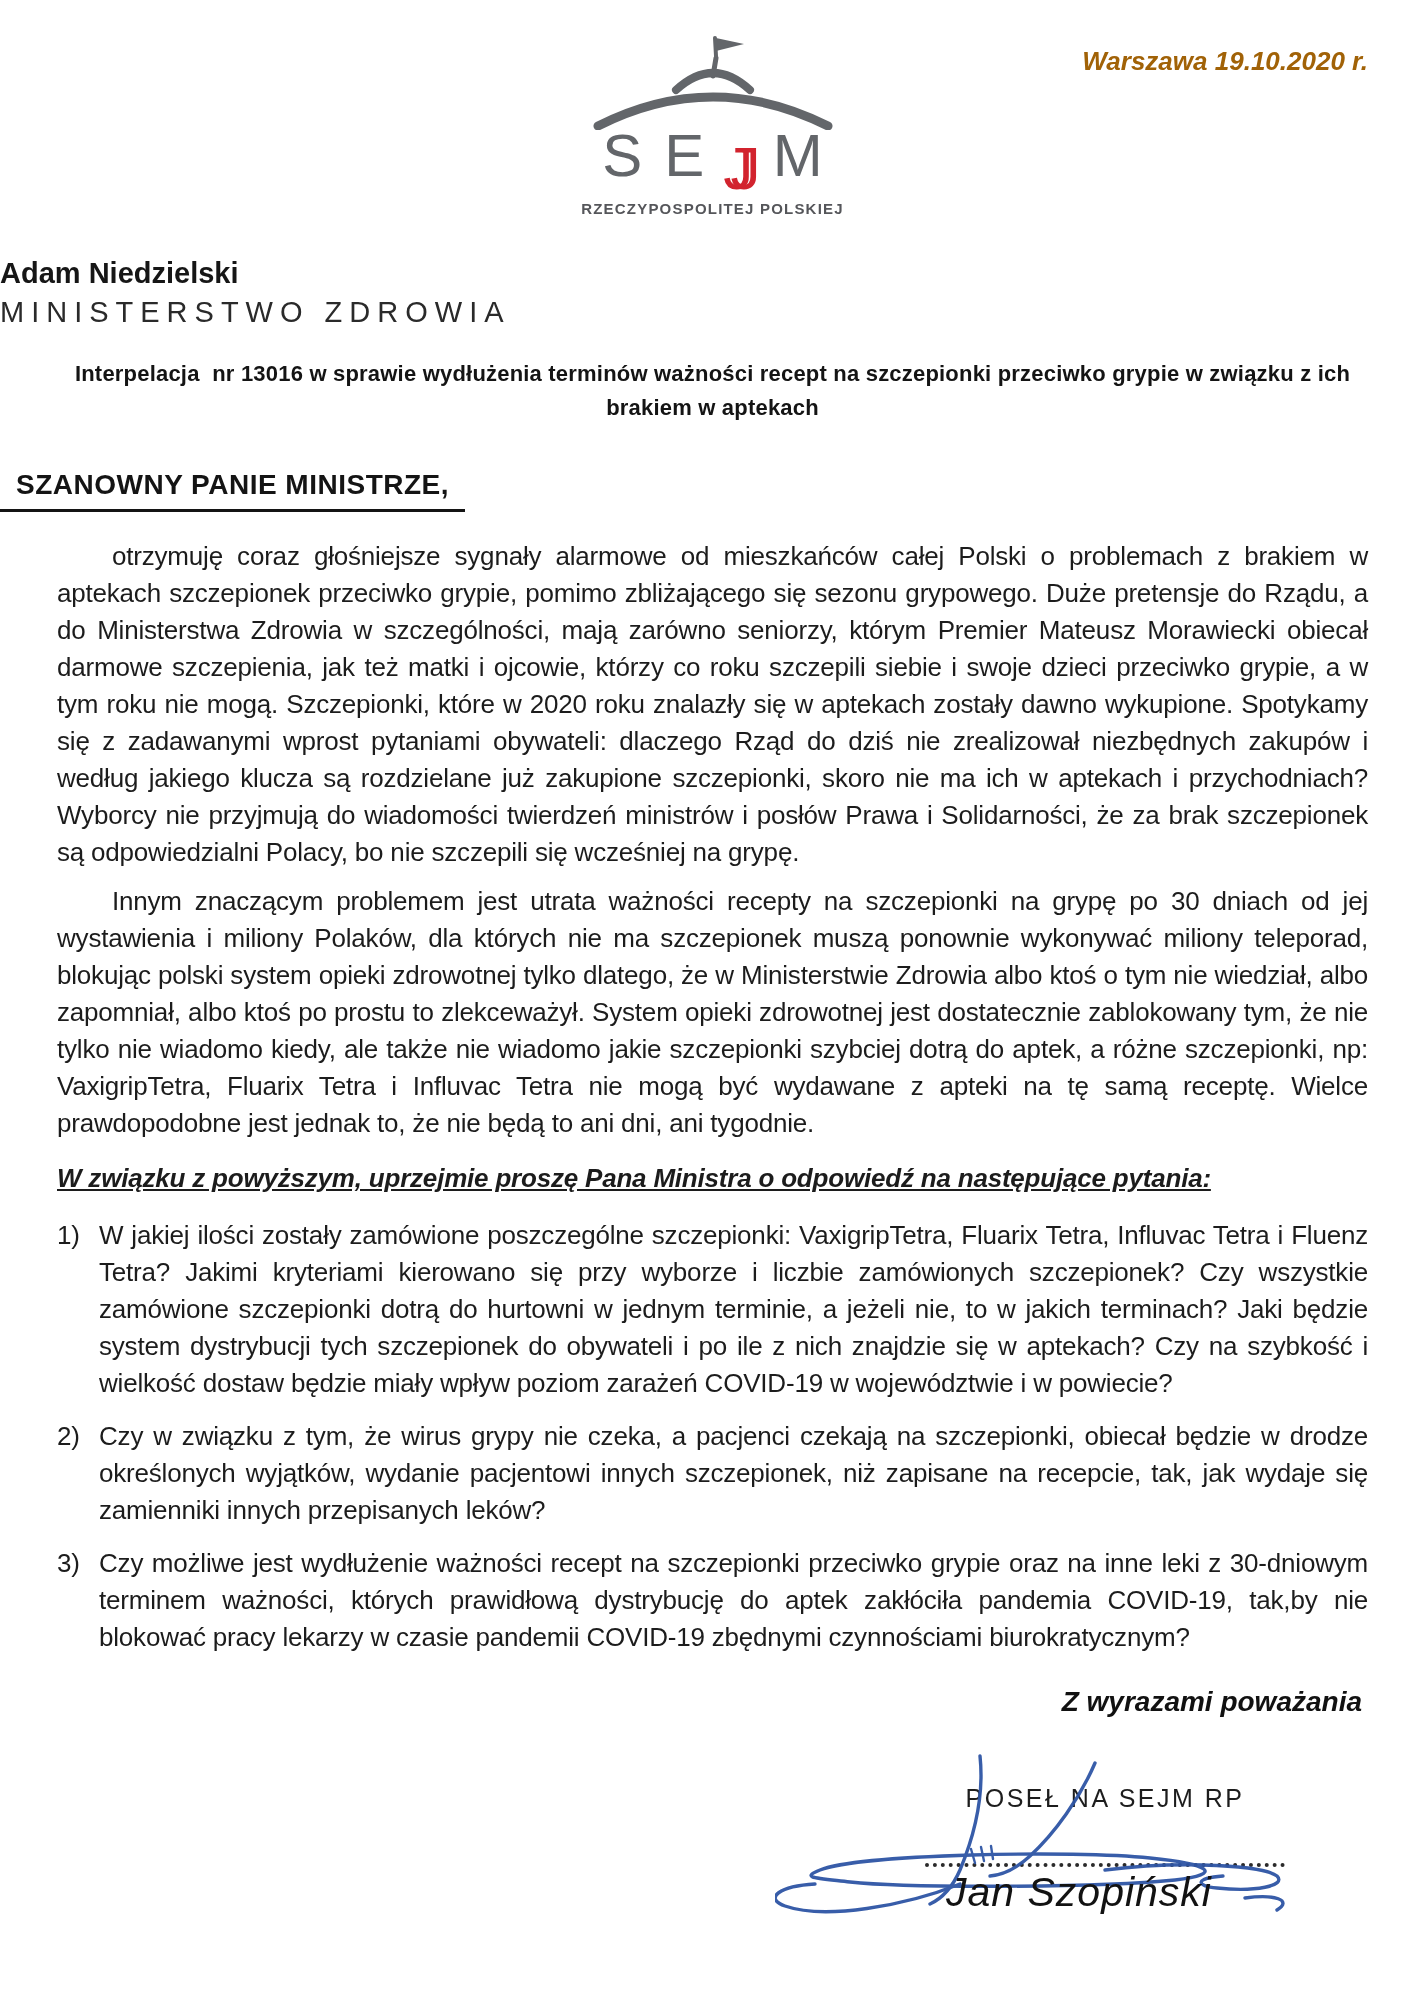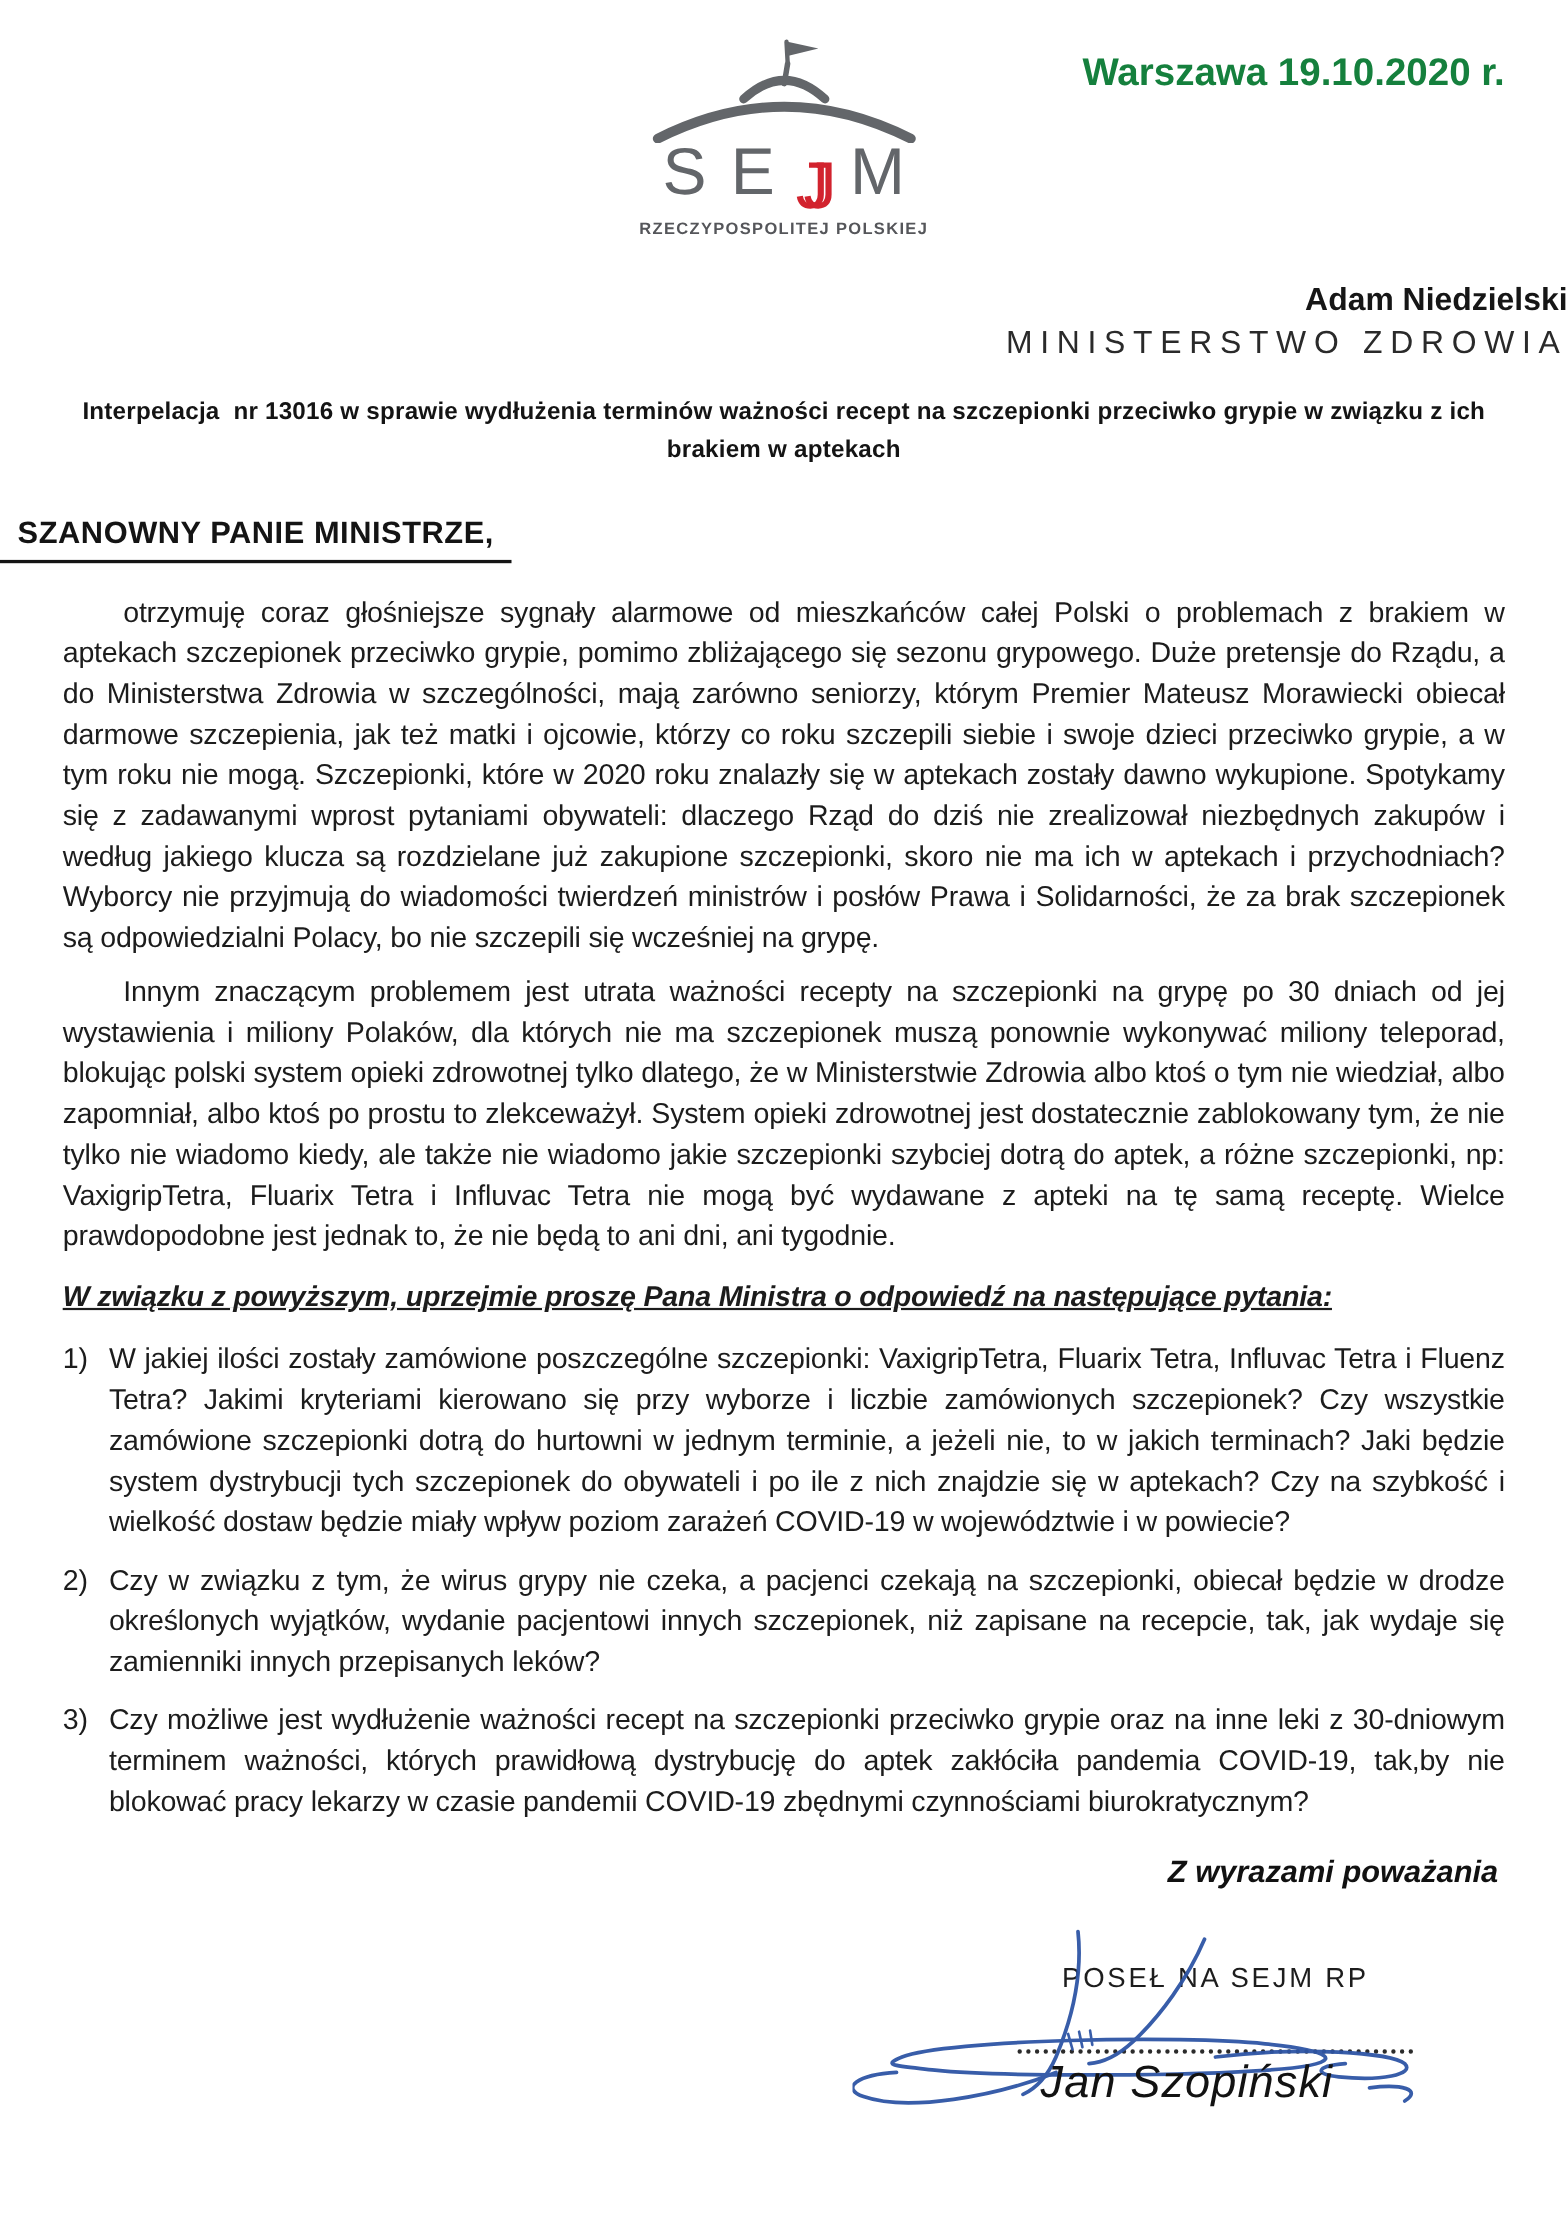--- a/index.html
+++ b/index.html
@@ -7,41 +7,41 @@
     position:relative;
     width:1425px;height:2015px;
     background:#ffffff;
     overflow:hidden;
     color:#1b1b1b;
     font-family:"Liberation Sans",sans-serif;
   }
   
   .date{
     position:absolute;top:46px;right:57px;
-    font-weight:700;font-size:35px;
-    color:#15803d;
+    font-style:italic;font-weight:700;font-size:26px;
+    color:#a16207;
   }
   .logo{width:300px;margin:30px auto 0;text-align:center;}
   .logo-dome{display:block;margin:0 auto -4px;}
   .logo-word{
     font-size:60px;font-weight:400;color:#63666a;
     letter-spacing:0;line-height:1;white-space:nowrap;
   }
   .logo-word .ltr{display:inline-block;margin:0 11px;}
   .logo-word .jj{
     color:#d2232e;letter-spacing:-0.38em;
     display:inline-block;transform:translateY(0.22em);
     margin:0 24px 0 8px;
   }
   .logo-sub{
     margin-top:14px;font-size:15px;font-weight:700;
     letter-spacing:1.2px;color:#55565a;white-space:nowrap;
   }
   
-  .recipient{margin-top:40px;text-align:right;}
+  .recipient{margin-top:40px;text-align:left;}
   .recipient-name{font-size:29px;font-weight:700;color:#161616;}
   .recipient-org{
     margin-top:6px;font-size:29px;font-weight:400;
     letter-spacing:7px;color:#2a2a2a;
   }
   
   .subject{
     margin:28px 40px 0;
     font-size:22px;font-weight:700;line-height:1.55;
     text-align:center;letter-spacing:0.2px;

